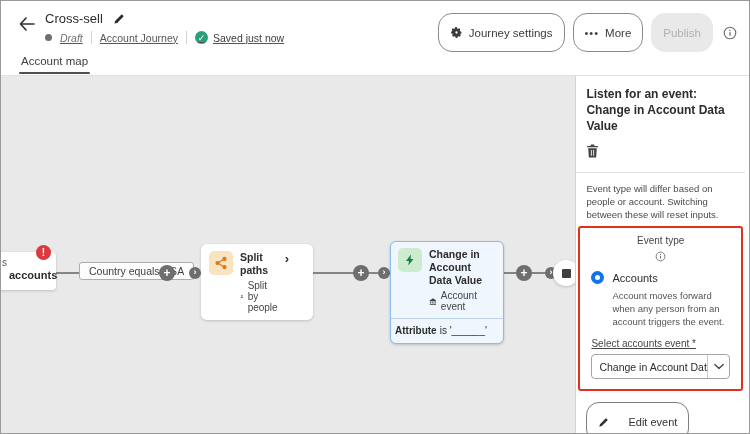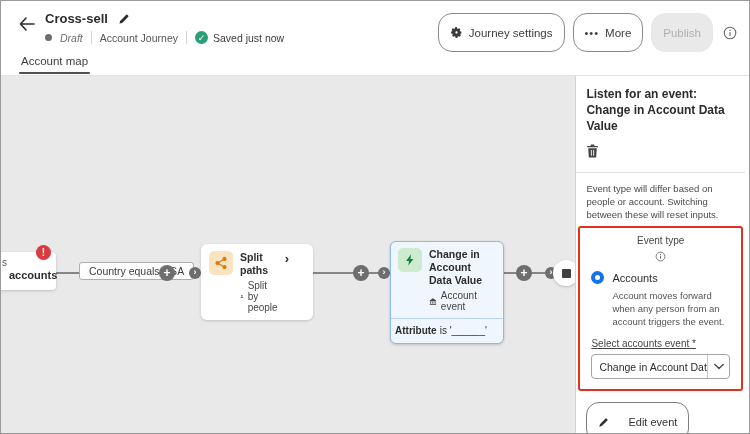--- a/index.html
+++ b/index.html
@@ -5,22 +5,22 @@
   * { margin:0; padding:0; box-sizing:border-box; }
   html,body { background:#f2f2f2; }
   body { font-family:"Liberation Sans","DejaVu Sans",sans-serif; }
   .screen{ position:relative; width:750px; height:434px; background:#fff; border:1px solid #9a9a9a; overflow:hidden; }
 
   
   .header{ display:flex; align-items:flex-start; padding:10px 12px 4px 12px; height:47px; background:#fff; }
   .back-btn{ background:none; border:none; cursor:pointer; margin:4px 8px 0 4px; padding:2px; color:#2c2c2c; }
   .title-block{ flex:1; }
   .title-row{ display:flex; align-items:center; gap:10px; }
-  .page-title{ font-size:13px; font-weight:bold; color:#2c2c2c; }
-  .meta-row{ display:flex; align-items:center; gap:8px; margin-top:5px; font-size:10.5px; color:#565656; }
+  .page-title{ font-size:13px; font-weight:normal; color:#2c2c2c; }
+  .meta-row{ display:flex; align-items:center; gap:8px; margin-top:5px; font-size:10.5px; color:#565656;text-decoration:underline; }
   .status-dot{ width:7px; height:7px; border-radius:50%; background:#6e6e6e; display:inline-block; }
   .draft{ font-style:italic; color:#6e6e6e; }
   .vsep{ width:1px; height:13px; background:#d4d4d4; display:inline-block; }
   .saved{ display:inline-flex; align-items:center; gap:5px; color:#3c3c3c; }
   .check-circle{ width:13px; height:13px; border-radius:50%; background:#2d9d78; color:#fff; font-size:9px; font-weight:bold; display:inline-flex; align-items:center; justify-content:center; }
   .header-actions{ display:flex; align-items:center; gap:8px; margin-top:2px; }
   .hbtn{ display:inline-flex; align-items:center; gap:6px; height:39px; padding:0 11px; background:#fff; border:1.2px solid #8a8a8a; border-radius:14px; font-size:11.5px; color:#3c3c3c; font-family:inherit; cursor:pointer; white-space:nowrap; }
   .hbtn svg{ flex:0 0 auto; }
   .hbtn.disabled{ background:#e9e9e9; border-color:#e9e9e9; color:#b1b1b1; cursor:default; }
   .more-dots{ font-size:11px; letter-spacing:1px; color:#3c3c3c; }

